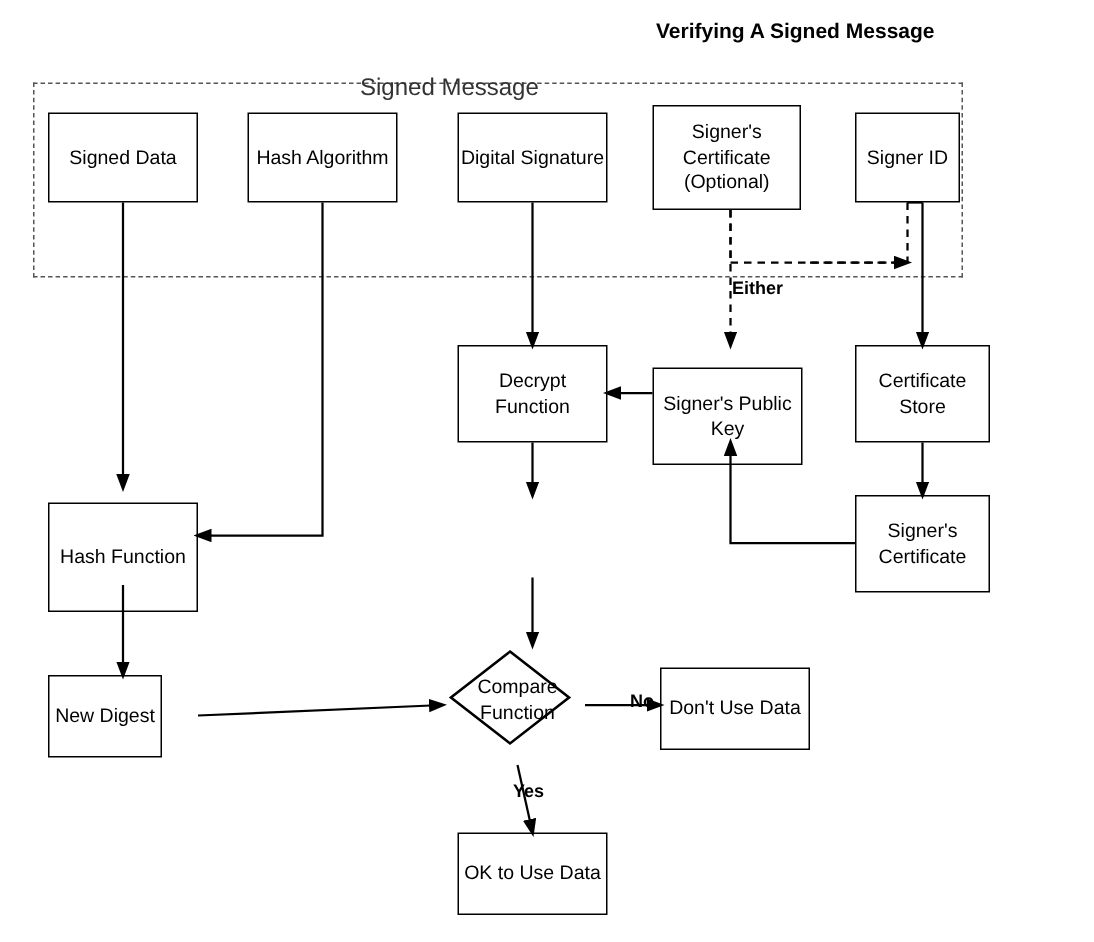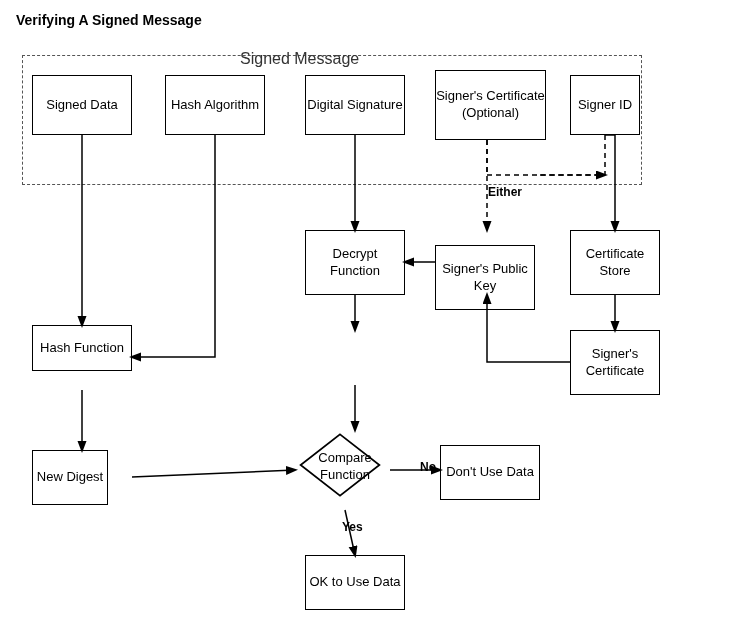--- a/index.html
+++ b/index.html
@@ -12,23 +12,23 @@
       overflow: hidden;
     }
     #diagram {
       position: relative;
       width: 729px;
       height: 628px;
     }
     .title {
       position: absolute;
       top: 12px;
-      left: 16px;
+      left: 4px;
       width: 619px;
-      text-align: left;
+      text-align: right;
       font-weight: bold;
       font-size: 14px;
     }
     .box {
       position: absolute;
       border: 1.5px solid #000;
       background: #fff;
       display: flex;
       align-items: center;
       justify-content: center;
@@ -103,41 +103,41 @@
   </div>
 
   <div class="box" style="left:165px; top:75px; width:100px; height:60px;">
     <span>Hash Algorithm</span>
   </div>
 
   <div class="box" style="left:305px; top:75px; width:100px; height:60px;">
     <span>Digital Signature</span>
   </div>
 
-  <div class="box" style="left:435px; top:70px; width:111px; height:70px;">
+  <div class="box" style="left:435px; top:70px; width:99px; height:70px;">
     <span>Signer's Certificate (Optional)</span>
   </div>
 
   <div class="box" style="left:570px; top:75px; width:70px; height:60px;">
     <span>Signer ID</span>
   </div>
 
   <div class="box" style="left:305px; top:230px; width:100px; height:65px;">
     <span>Decrypt Function</span>
   </div>
 
   <div class="box" style="left:435px; top:230px; width:100px; height:65px;margin-top:15px;">
     <span>Signer's Public Key</span>
   </div>
 
   <div class="box" style="left:570px; top:230px; width:90px; height:65px;">
     <span>Certificate Store</span>
   </div>
 
-  <div class="box" style="left:32px; top:325px; width:100px; height:46px;">
+  <div class="box" style="left:32px; top:335px; width:100px; height:73px;">
     <span>Hash Function</span>
   </div>
 
 
   <div class="box" style="left:570px; top:330px; width:90px; height:65px;">
     <span>Signer's Certificate</span>
   </div>
 
   <div class="box" style="left:32px; top:450px; width:76px; height:55px;">
     <span>New Digest</span>

